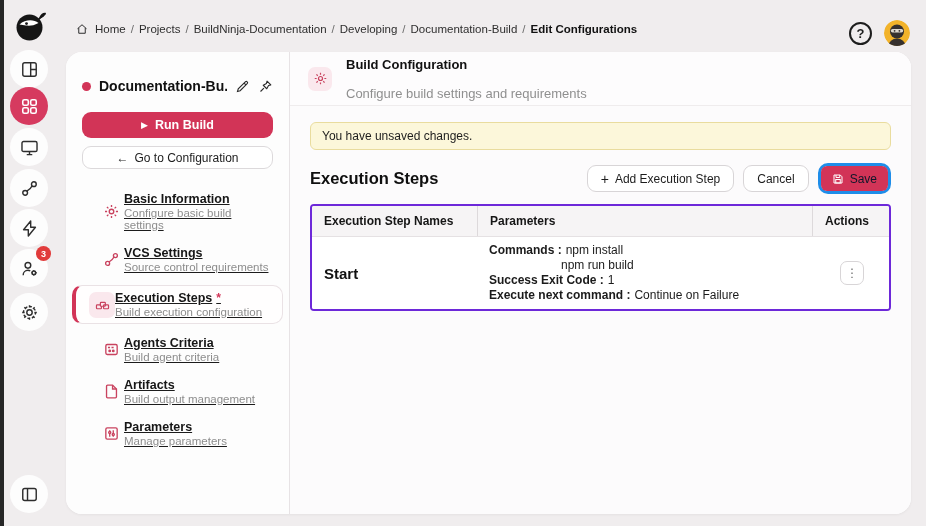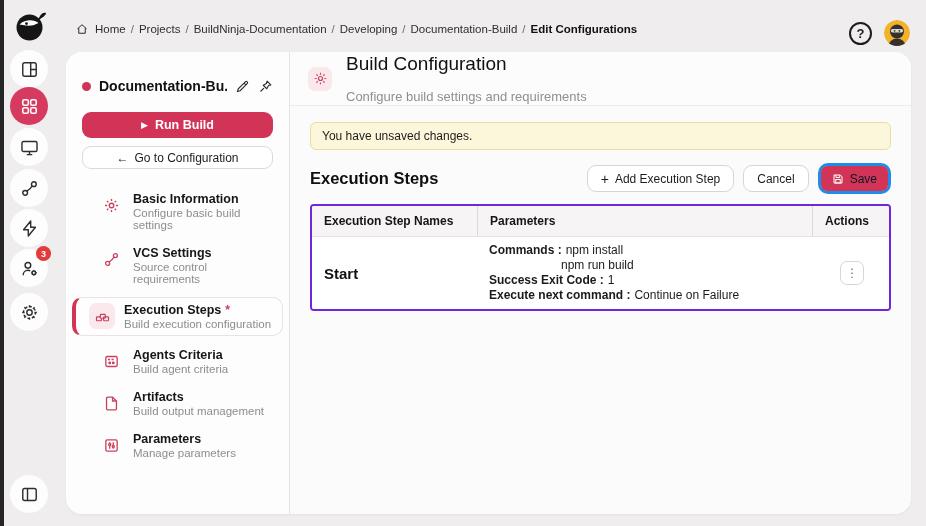--- a/index.html
+++ b/index.html
@@ -35,37 +35,37 @@
   .sidebar { width:224px; min-width:224px; border-right:1px solid #e7e3e5; background:#fdfdfd; padding:20px 16px; }
   .project-row { display:flex; align-items:center; gap:8px; margin:6px 0 18px; }
   .status-dot { width:9px; height:9px; border-radius:50%; background:#d23457; flex:none; }
   .project-title { font-size:14px; font-weight:700; color:#111; flex:1; white-space:nowrap; overflow:hidden; }
   .icon-btn { background:none; border:none; padding:0; display:flex; color:#2b2b2b; cursor:pointer; }
   .icon-btn svg { width:15px; height:15px; }
   .run-btn { width:100%; height:26px; background:#d23457; color:#fff; border:none; border-radius:9px; font-size:12.5px; font-weight:700; display:flex; align-items:center; justify-content:center; gap:7px; cursor:pointer; font-family:inherit; }
   .run-btn .play { font-size:9px; line-height:1; }
   .goto-btn { width:100%; height:23px; margin-top:8px; background:#fff; border:1px solid #dcd9db; border-radius:9px; font-size:12px; color:#1c1c1c; display:flex; align-items:center; justify-content:center; gap:6px; cursor:pointer; font-family:inherit; }
   .menu { margin-top:20px; display:flex; flex-direction:column; gap:9px; }
-  .menu-item { display:flex; align-items:flex-start; gap:9px; padding:3px 4px 3px 16px; cursor:pointer; border-radius:10px; }
+  .menu-item { display:flex; align-items:center; padding:3px 4px 3px 16px; cursor:pointer; border-radius:10px;text-decoration:underline; }
   .menu-item .icon-slot { width:26px; height:26px; min-width:26px; display:flex; align-items:center; justify-content:center; color:#c9435f; }
   .menu-item .icon-slot svg { width:17px; height:17px; }
   .menu-item.active { border:1px solid #eae2e5; border-left:4px solid #d23457; background:#fffefe; padding:5px 4px 5px 13px; margin-left:-10px; margin-right:-10px; }
   .menu-item.active .icon-slot { background:#fae8ed; border-radius:7px; }
   .mi-text { display:flex; flex-direction:column; }
   .mi-title-row { display:flex; gap:4px; align-items:baseline; }
   .mi-title { font-size:12.5px; font-weight:700; color:#161616; }
   .mi-req { color:#d23457; font-size:12px; font-weight:700; }
   .mi-desc { font-size:11.5px; color:#8d8d8d; margin-top:1px; }
 
   
   .content { flex:1; background:#fcfbfc; display:flex; flex-direction:column; }
   .content-header { height:54px; border-bottom:1px solid #efeced; display:flex; align-items:center; gap:14px; padding:0 18px; background:#fdfcfd; }
   .hdr-icon { width:24px; height:24px; border-radius:7px; background:#fae8ed; color:#c9435f; display:flex; align-items:center; justify-content:center; }
   .hdr-icon svg { width:15px; height:15px; }
-  .hdr-title { font-size:19px; font-weight:400; color:#111; }
+  .hdr-title { font-size:13px; font-weight:700; color:#111; }
   .hdr-sub { font-size:13px; color:#8f8f8f; margin-top:14px; }
   .banner { margin:16px 20px 0; background:#fcf7da; border:1px solid #e9dc9e; border-radius:6px; padding:6px 11px; font-size:12px; color:#1d1d1d; }
   .section-row { display:flex; align-items:center; margin:13px 20px 10px; }
   .section-title { font-size:16.5px; font-weight:700; color:#0f0f0f; }
   .section-actions { margin-left:auto; display:flex; align-items:center; gap:9px; }
   .btn-outline { background:#fff; border:1px solid #d8d5d7; border-radius:9px; height:27px; padding:0 13px; font-size:12px; color:#1c1c1c; display:inline-flex; align-items:center; justify-content:center; gap:6px; cursor:pointer; font-family:inherit; }
   .btn-outline .plus { font-size:14px; line-height:1; }
   .save-wrap { border:3px solid #1e8de9; border-radius:10px; display:inline-flex; }
   .btn-save { background:#d23457; border:none; color:#0f172a; border-radius:6px; height:25px; padding:0 11px; font-size:12px; display:inline-flex; align-items:center; gap:6px; cursor:pointer; font-family:inherit; }
   .btn-save svg { width:12px; height:12px; }

